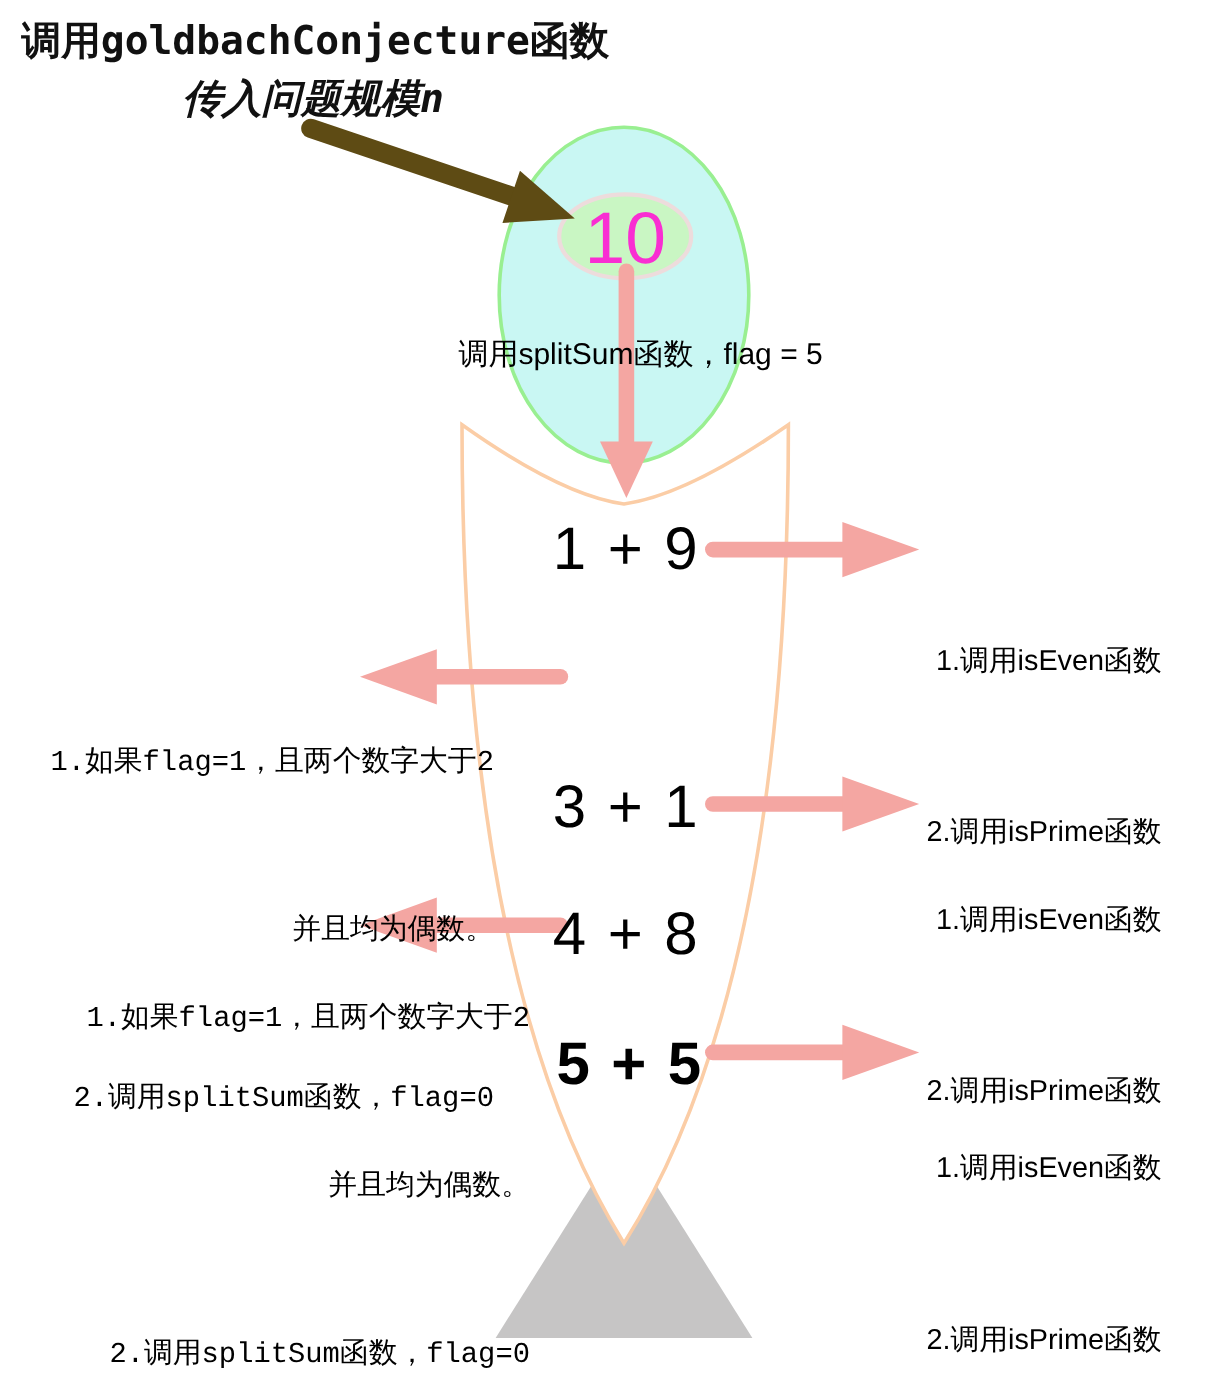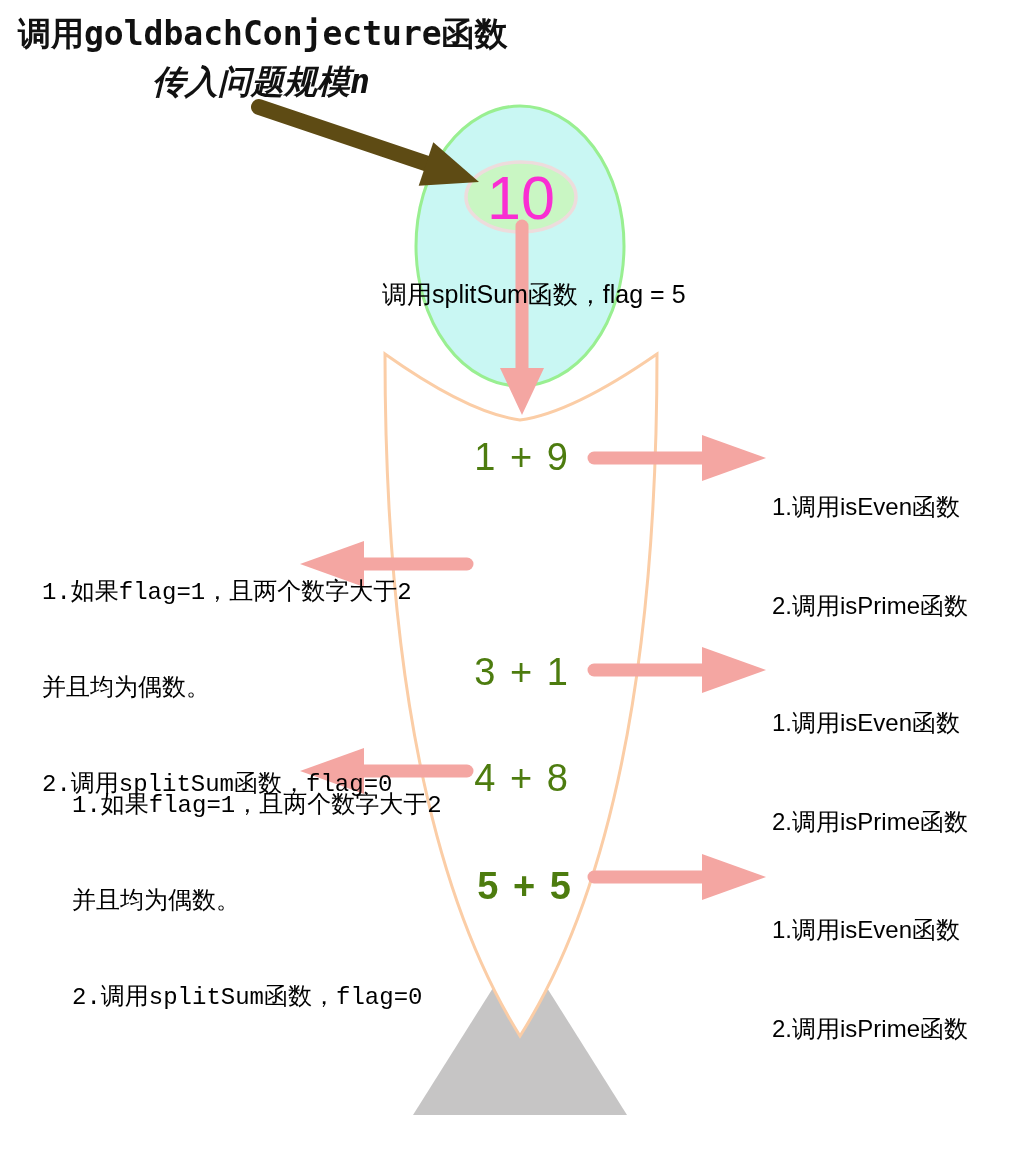--- a/index.html
+++ b/index.html
@@ -3,40 +3,41 @@
 <meta charset="utf-8">
 <style>
   html,body{margin:0;padding:0;background:#ffffff;}
   #canvas{
     position:relative;
     width:1020px;height:1154px;
     background:#ffffff;
     font-family:"Liberation Sans", sans-serif;
     color:#000;
     overflow:hidden;
+    text-align:right;
   }
   #diagram-svg{position:absolute;left:0;top:0;}
   .abs{position:absolute;white-space:pre;}
   .title-line{
     font-family:"DejaVu Sans Mono","Liberation Sans",monospace;
     font-size:33px;font-weight:bold;color:#111;
     letter-spacing:0px;
   }
   .call-label{font-size:25px;color:#000;}
   .root-value{
     font-size:61px;color:#f92ed2;
     transform:translate(-50%,-50%);
   }
   .row-label{
-    font-size:38px;color:#4d7c0f;
+    font-size:50px;color:#000000;
     transform:translate(-50%,-50%);
     letter-spacing:2px;
   }
   .anno{font-size:24px;color:#000;line-height:33px;}
-  .anno div{white-space:pre;}
+  .anno div{white-space:pre;margin-top:44px;}
   .anno-left{line-height:32px;font-family:Liberation Mono, monospace;}
 </style>
 </head>
 <body>
 
 <div id="canvas">
 
   <svg id="diagram-svg" width="1020" height="1154" viewBox="0 0 1020 1154">
 
     <polygon points="520,945 413,1115 627,1115" fill="#c6c5c5"></polygon>

